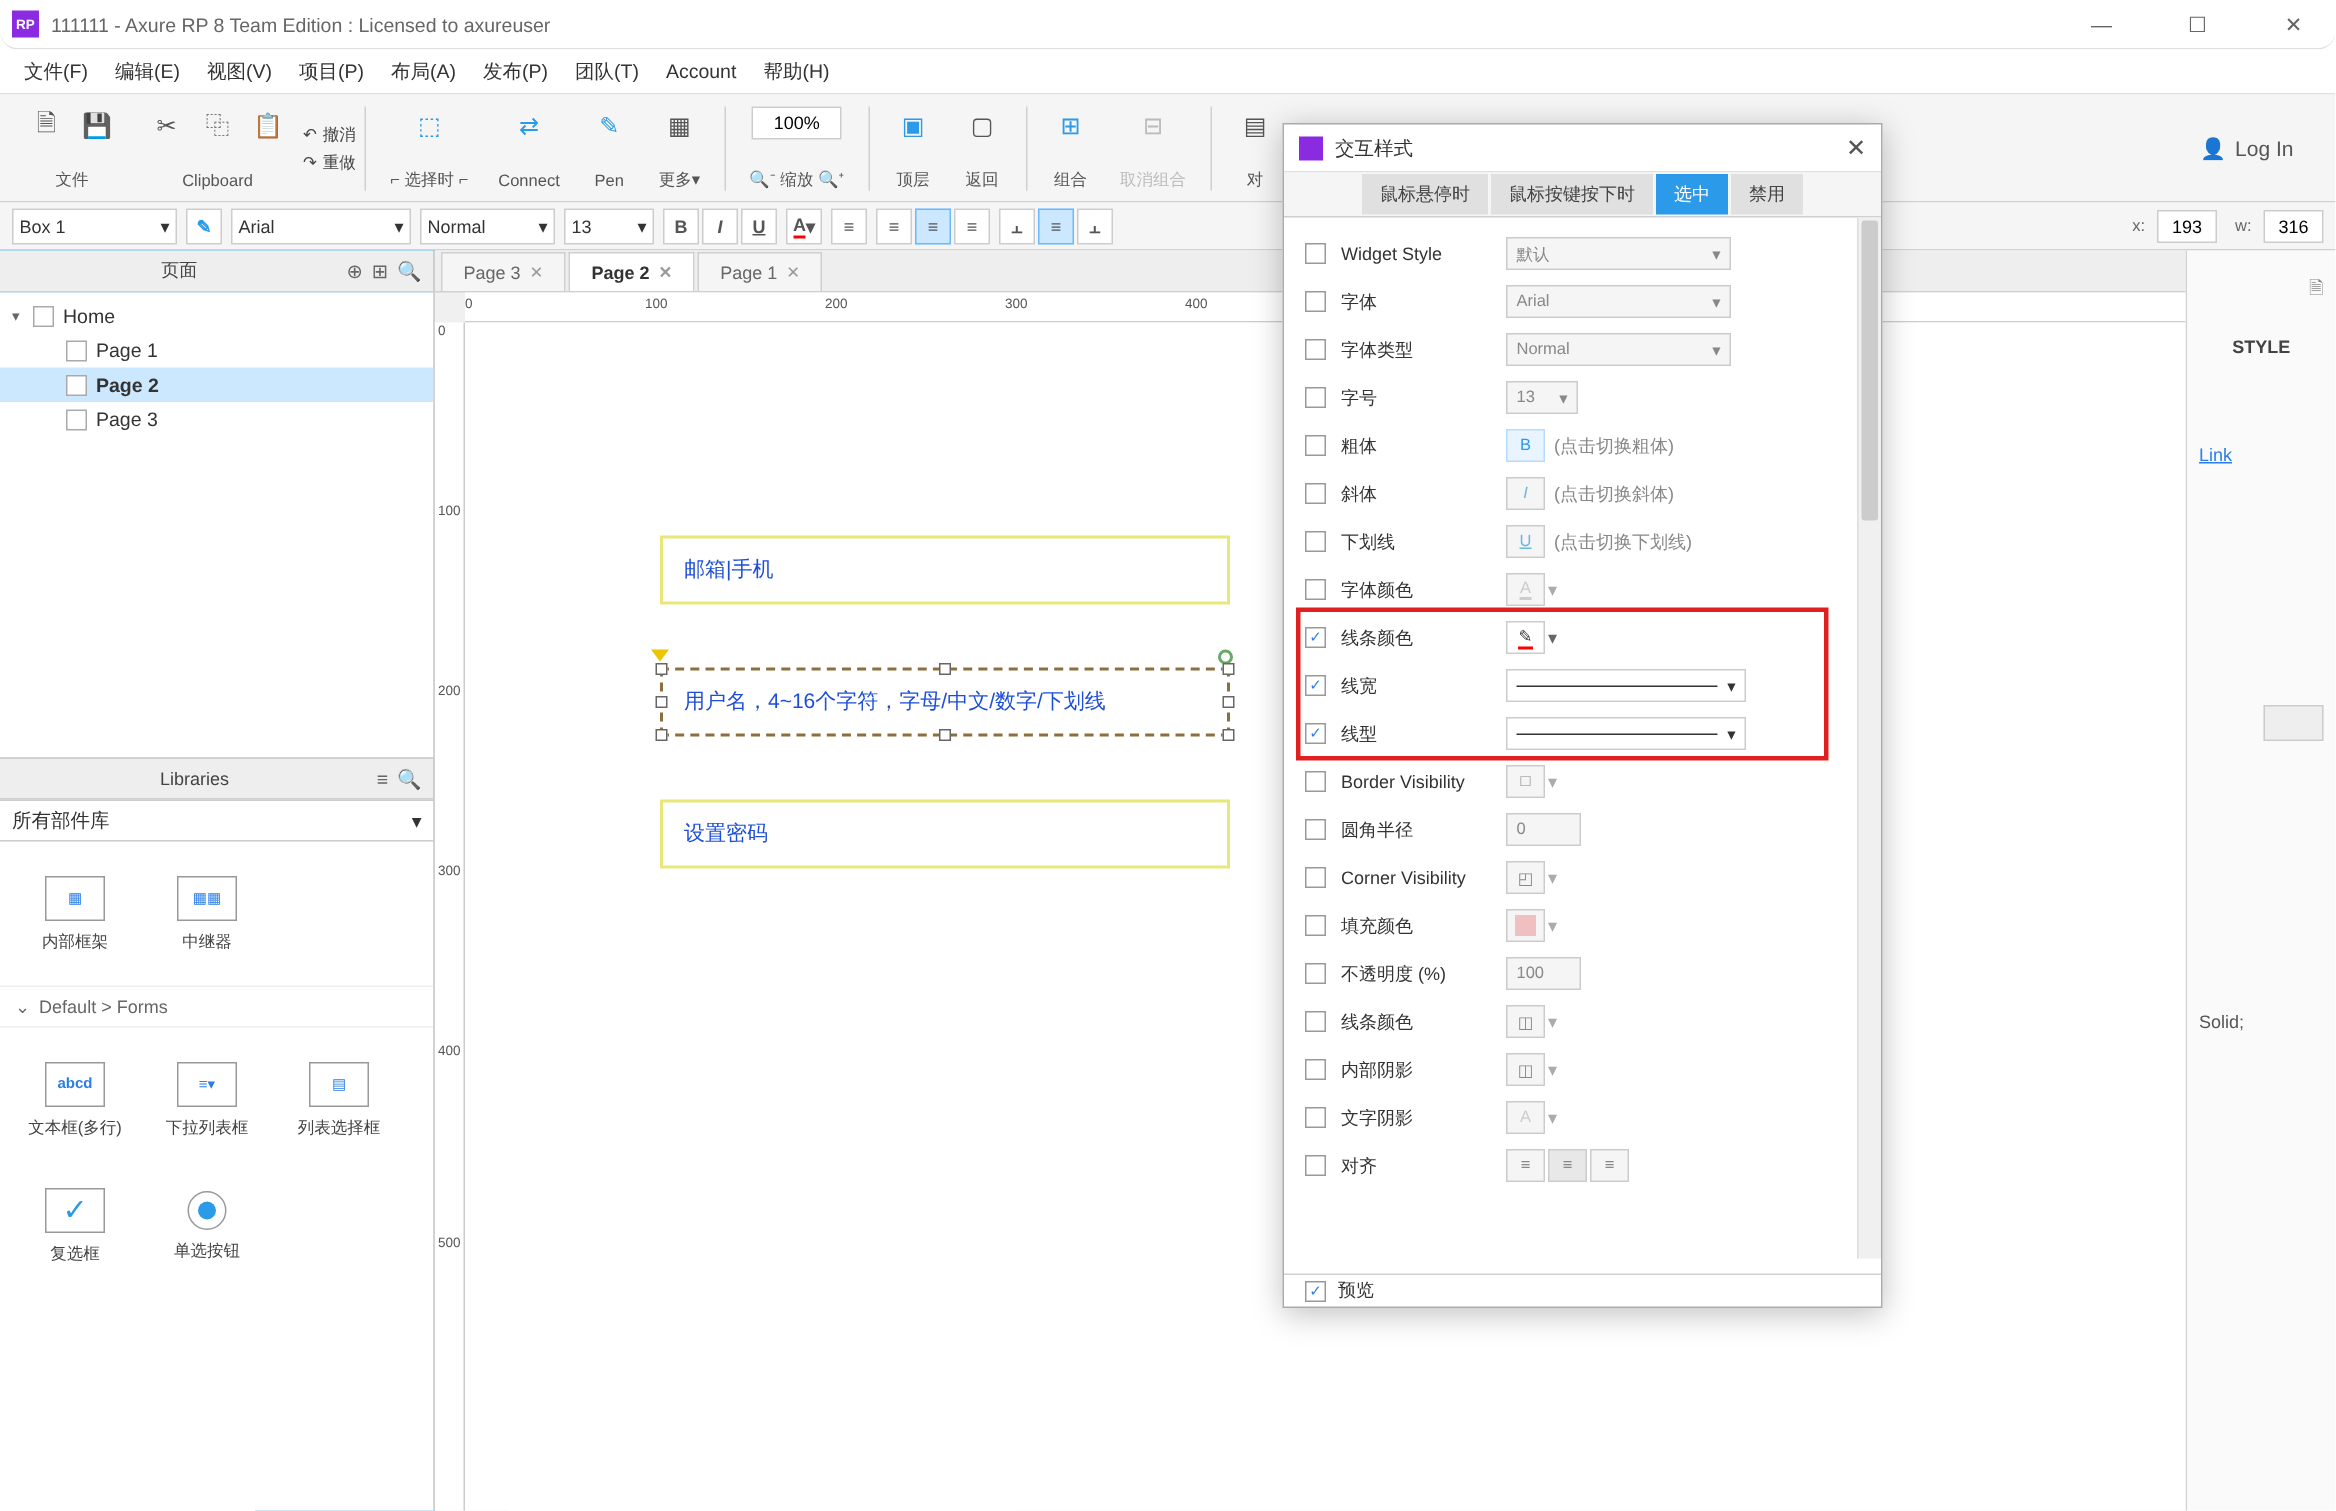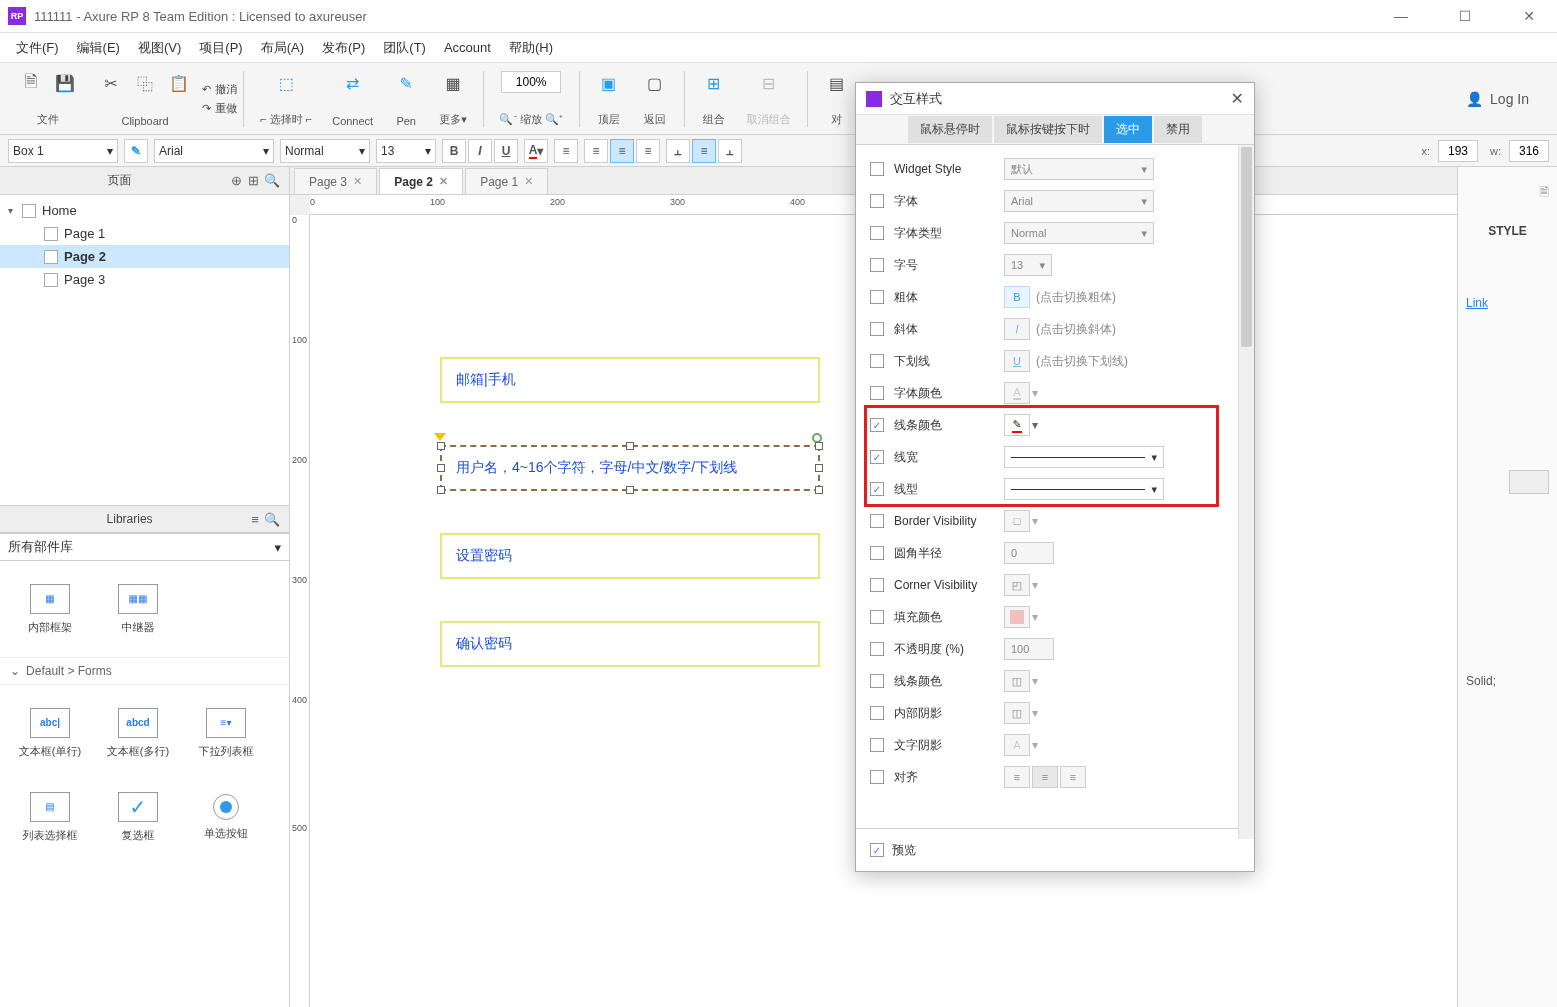--- a/index.html
+++ b/index.html
@@ -1,19 +1,19 @@
 <!DOCTYPE html>
 <html><head>
 <meta charset="utf-8">
 <style>
 * { box-sizing: border-box; margin: 0; padding: 0; font-family: "Microsoft YaHei", Arial, sans-serif; }
 body { background: #fff; font-size: 12px; color: #333; overflow: hidden; width: 1557px; height: 1007px; position: relative; }
 
 
-.titlebar { height: 32px; background: #fff; display: flex; align-items: center; padding: 16px 8px; border-bottom: 1px solid #e0e0e0; }
+.titlebar { height: 32px; background: #fff; display: flex; align-items: center; padding: 16px 8px; border-bottom: 1px solid #e0e0e0; border-radius: 12px; }
 .titlebar .app-icon { width: 18px; height: 18px; background: #8a2be2; margin-right: 8px; display: flex; align-items: center; justify-content: center; color: #fff; font-size: 9px; font-weight: bold; }
 .titlebar .title { color: #666; font-size: 13px; }
 .titlebar .win-controls { margin-left: auto; display: flex; gap: 24px; color: #666; font-size: 14px; }
 .titlebar .win-controls span { width: 40px; text-align: center; cursor: pointer; }
 
 
 .menubar { height: 30px; display: flex; align-items: center; padding: 0 10px; gap: 6px; border-bottom: 1px solid #e0e0e0; font-size: 13px; color: #333; }
 .menubar span { padding: 4px 6px; cursor: pointer; }
 
 
@@ -103,21 +103,21 @@
 .prop-row .cb.checked::after { content: "✓"; }
 .prop-row .lbl { width: 110px; }
 .prop-ctrl { width: 150px; height: 22px; border: 1px solid #ccc; background: #f5f5f5; display: flex; align-items: center; padding: 0 6px; font-size: 11px; color: #888; justify-content: space-between; }
 .prop-ctrl.enabled { background: #fff; color: #333; }
 .prop-ctrl.small { width: 48px; }
 .prop-ctrl.num { width: 50px; }
 .prop-btn { width: 26px; height: 22px; border: 1px solid #ccc; background: #f5f5f5; display: flex; align-items: center; justify-content: center; font-size: 11px; color: #888; }
 .prop-hint { color: #888; margin-left: 6px; font-size: 12px; }
 .highlight-box { position: absolute; left: 8px; top: 260px; width: 355px; height: 102px; border: 3px solid #e02020; pointer-events: none; }
 .line-swatch { flex: 1; height: 1px; background: #333; margin-right: 6px; }
-.dlg-footer { height: 43px; border-top: 1px solid #d0d0d0; display: flex; align-items: center; padding: 0 14px; }
+.dlg-footer { height: 22px; border-top: 1px solid #d0d0d0; display: flex; align-items: center; padding: 0 14px; }
 .dlg-footer .cb { width: 14px; height: 14px; border: 1px solid #999; margin-right: 8px; display: flex; align-items: center; justify-content: center; font-size: 10px; color: #2b7de9; }
 .dlg-footer .cb::after { content: "✓"; }
 .scrollbar-v { width: 16px; background: #f0f0f0; border-left: 1px solid #ddd; position: absolute; right: 0; top: 62px; bottom: 32px; }
 .scrollbar-v .thumb { position: absolute; left: 2px; right: 2px; top: 2px; height: 200px; background: #ccc; border-radius: 2px; }
 </style>
 </head>
 <body>
 
 <div class="titlebar">
   <div class="app-icon">RP</div>
@@ -336,24 +336,20 @@
         <div class="lib-item">
             <div class="lib-icon">▦▦</div>
             <span>中继器</span>
           </div>
       </div>
       <div class="lib-cat">
           <span>⌄</span>
           <span>Default &gt; Forms</span>
         </div>
       <div class="lib-grid">
-        <div class="lib-item">
-            <div class="lib-icon" style="font-weight:bold">abc|</div>
-            <span>文本框(单行)</span>
-          </div>
         <div class="lib-item">
             <div class="lib-icon" style="font-weight:bold">abcd</div>
             <span>文本框(多行)</span>
           </div>
         <div class="lib-item">
             <div class="lib-icon">≡▾</div>
             <span>下拉列表框</span>
           </div>
         <div class="lib-item">
             <div class="lib-icon">▤</div>
@@ -417,23 +413,20 @@
           <div class="handle tr"></div>
           <div class="handle ml"></div>
           <div class="handle mr"></div>
           <div class="handle bl"></div>
           <div class="handle bc"></div>
           <div class="handle br"></div>
         </div>
         <div class="form-field" style="left:130px;top:318px;width:380px;height:46px">
             <span>设置密码</span>
           </div>
-        <div class="form-field" style="left:130px;top:406px;width:380px;height:46px">
-            <span>确认密码</span>
-          </div>
       </div>
     </div>
   </div>
 
   <div class="right-pane">
     <div style="height:8px"></div>
     <div style="text-align:right;color:#888">🗎</div>
     <div class="style-tab">STYLE</div>
     <a class="link">Link</a>
     <div style="margin-top:160px;text-align:right">

